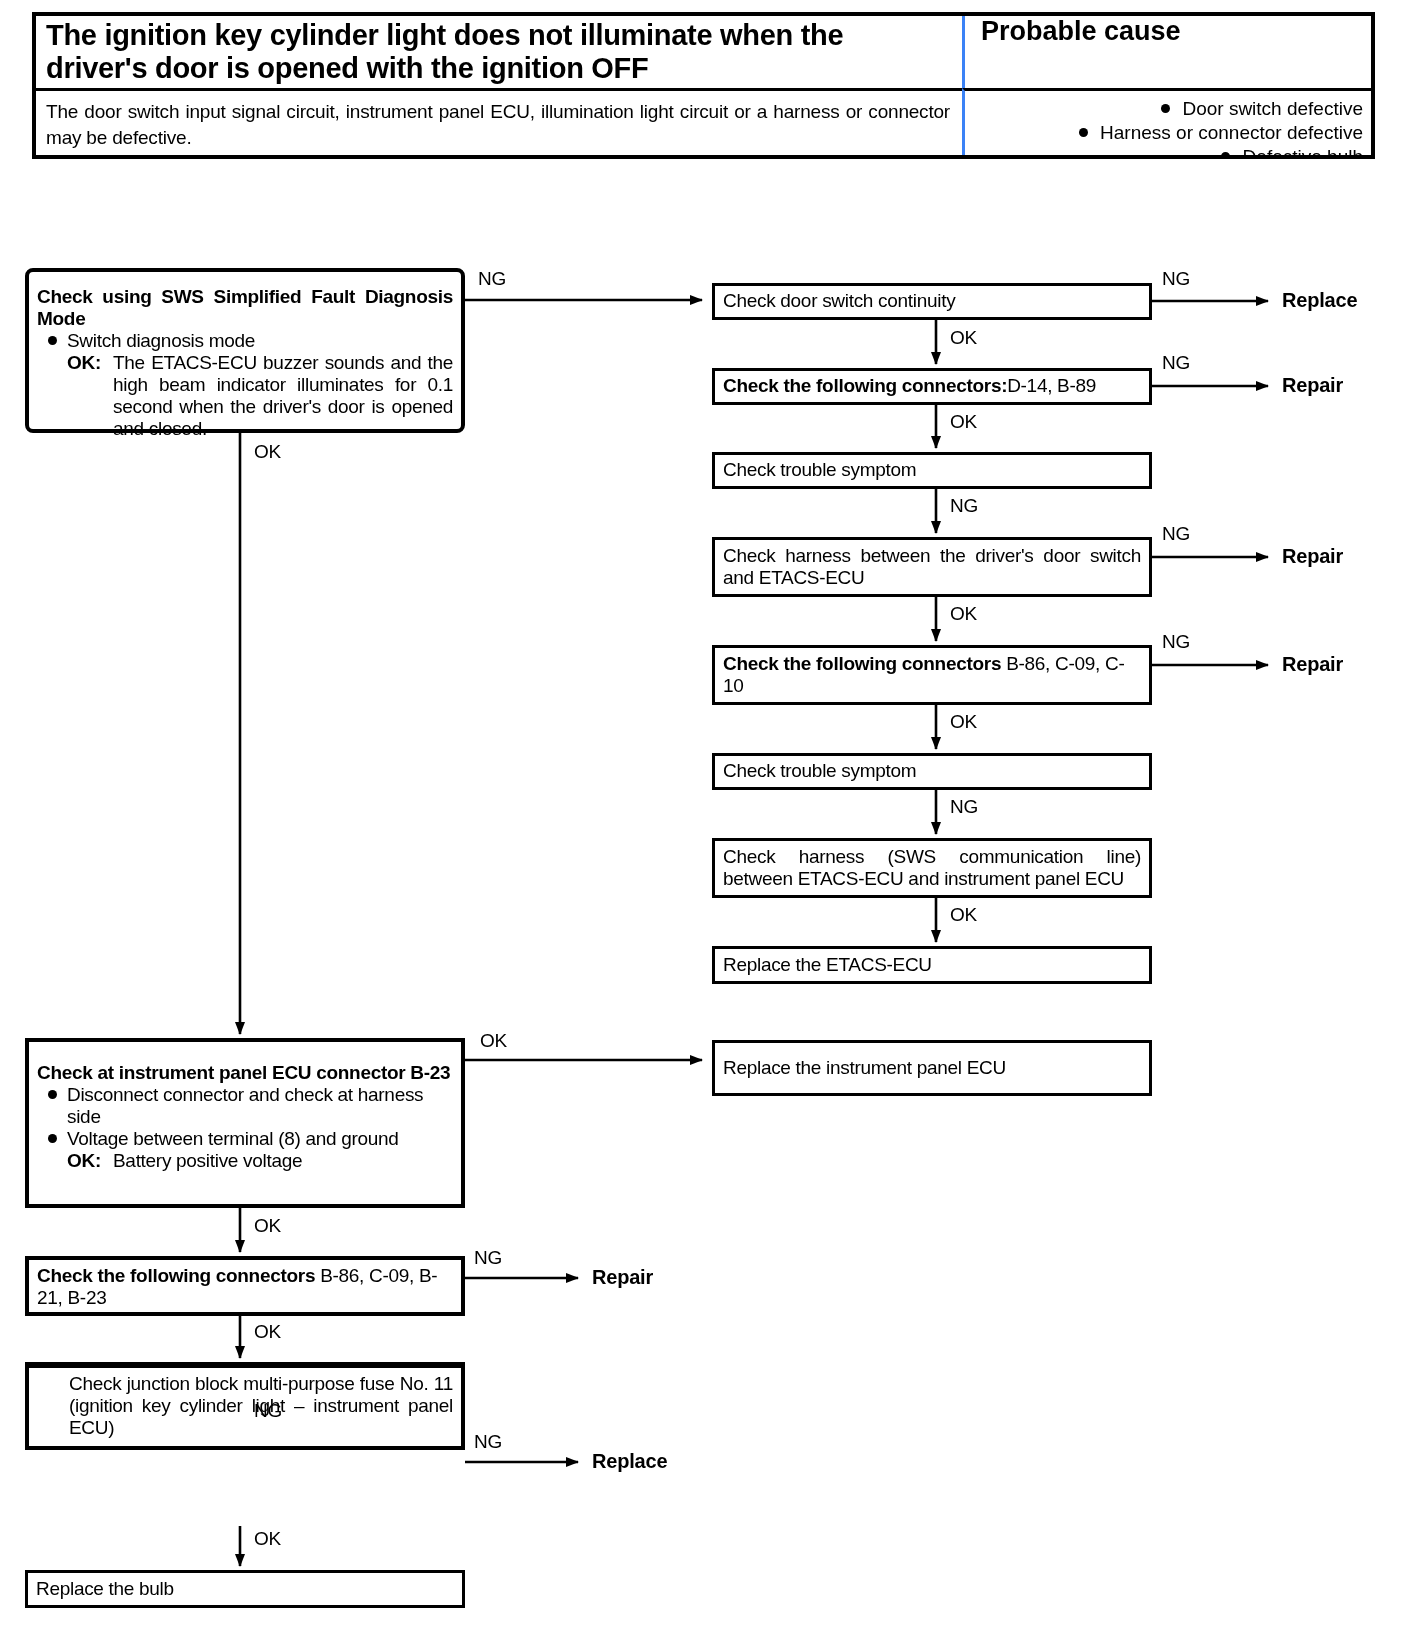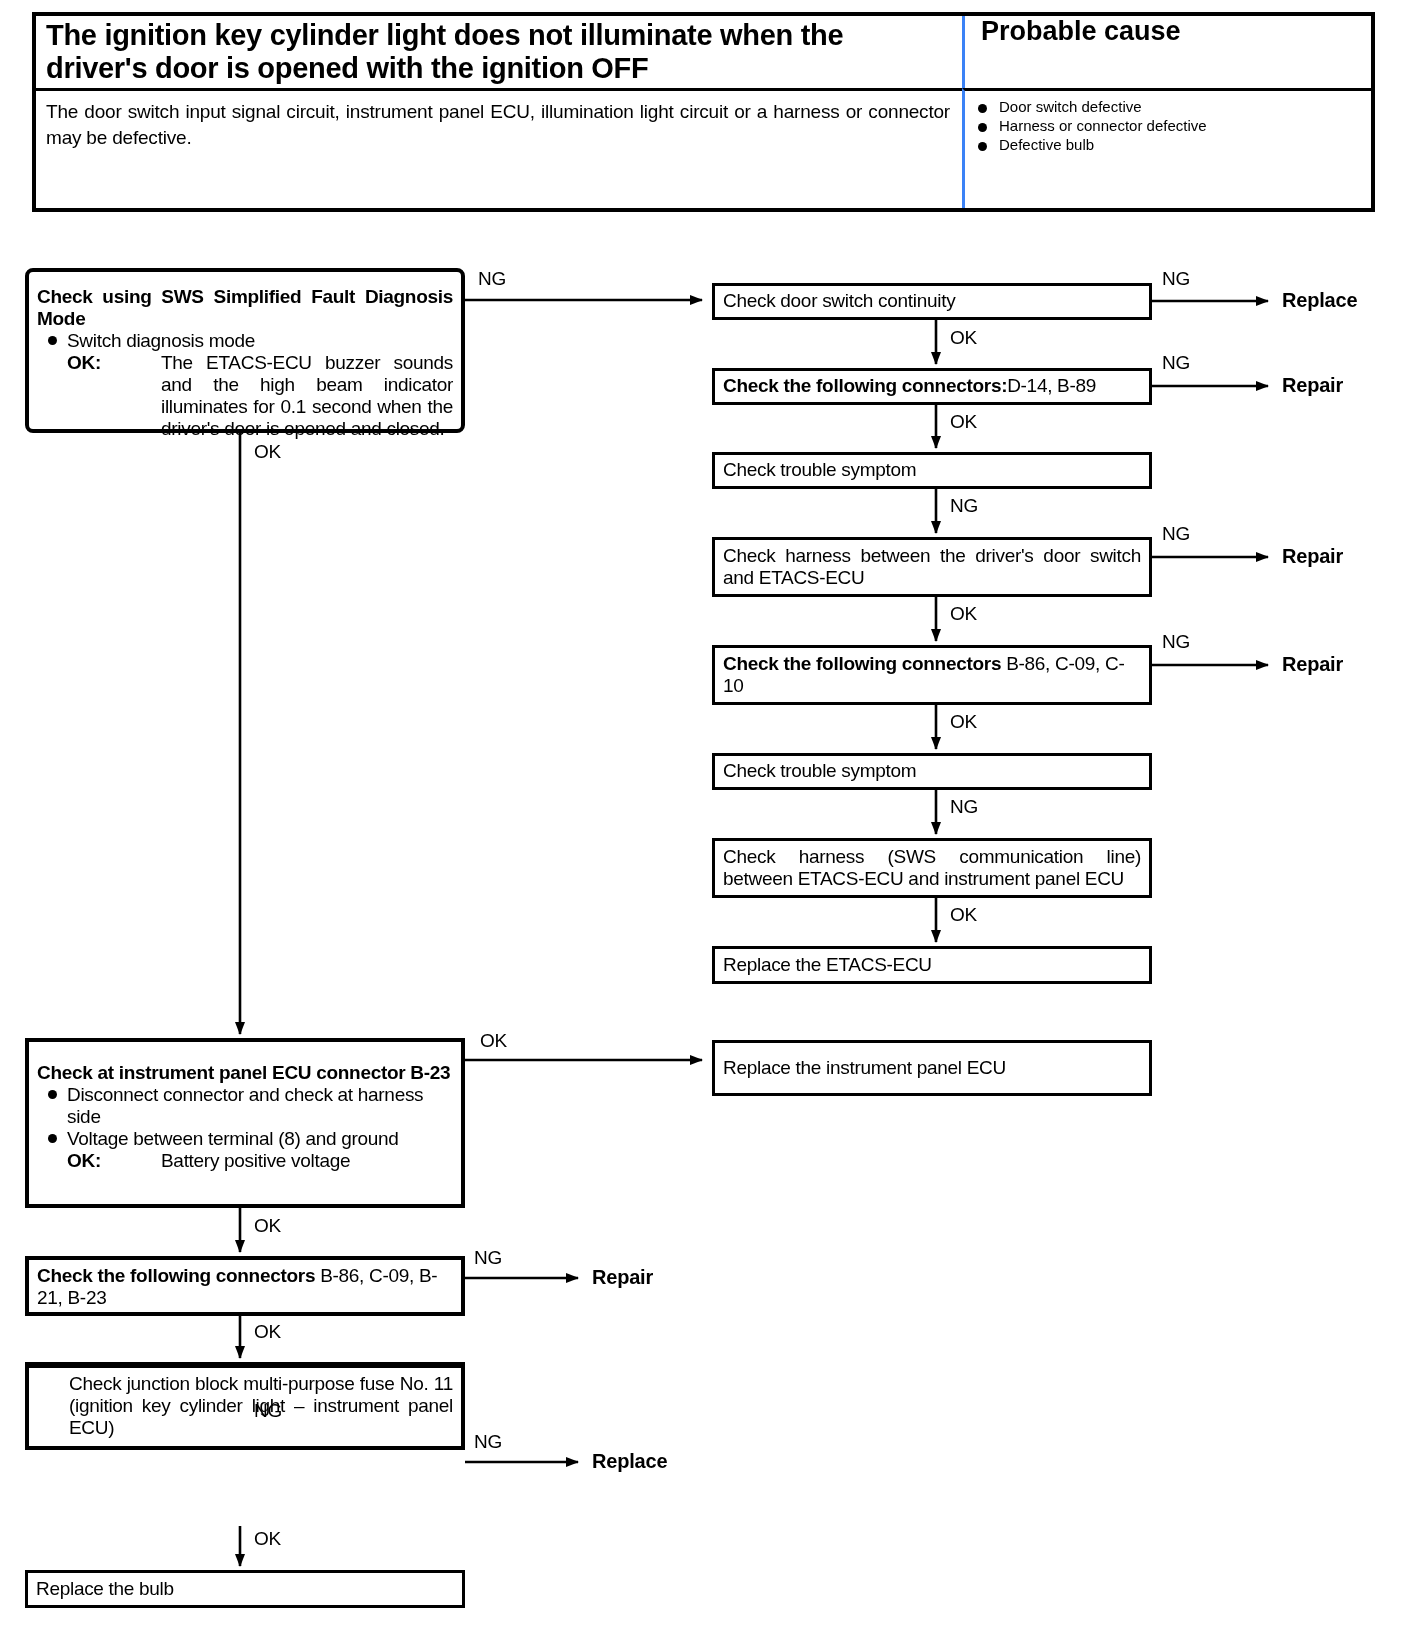--- a/index.html
+++ b/index.html
@@ -1,41 +1,41 @@
 <!DOCTYPE html>
 <html><head>
 <meta charset="utf-8">
 <style>
   html,body{margin:0;padding:0;background:#fff;}
   #page{position:relative;width:1408px;height:1652px;background:#fff;overflow:hidden;
         font-family:"Liberation Sans","DejaVu Sans",sans-serif;color:#000;}
   
-  #hdr{position:absolute;left:32px;top:12px;width:1343px;height:200px;border:4px solid #000;
+  #hdr{position:absolute;left:32px;top:12px;width:1343px;height:147px;border:4px solid #000;
        box-sizing:border-box;display:grid;grid-template-columns:926px 1fr;grid-template-rows:72px 1fr;}
   .hcell{box-sizing:border-box;overflow:hidden;}
   #hdr .c2{border-left:3px solid #3b82f6;}
   #hdr .r2{border-top:3px solid #000;}
   #hdr-title{font-size:29px;font-weight:bold;line-height:1.14;padding:3px 10px 0 10px;letter-spacing:-0.3px;}
   #hdr-pc{font-size:27px;font-weight:bold;display:flex;align-items:center;padding-left:16px;}
   #hdr-desc{font-size:19px;line-height:1.35;padding:8px 12px 0 10px;text-align:justify;letter-spacing:-0.2px;}
-  .cause-row{display:flex;font-size:15px;line-height:1.21;padding:1px 8px 0 0;}
+  .cause-row{display:flex;font-size:19px;line-height:1.21;padding:1px 8px 0 0;justify-content:flex-end;}
   .cause-rows{padding-top:6px;}
   .cause-bullet{flex:0 0 34px;display:flex;justify-content:center;padding-top:6px;}
   .dot{width:9px;height:9px;border-radius:50%;background:#000;display:inline-block;}
   
   .fbox{position:absolute;background:#fff;border:3px solid #000;box-sizing:border-box;
         font-size:19px;line-height:1.16;padding:3px 8px;letter-spacing:-0.3px;}
   .fbox.thick{border-width:4px;}
   .fbox.center{display:flex;align-items:center;padding-top:0;padding-bottom:0;}
   .fbox .jt{text-align:justify;}
   .bold{font-weight:bold;}
   .nowrap{white-space:nowrap;}
   .brow{display:flex;}
   .brow .bcol{flex:0 0 30px;display:flex;justify-content:center;padding-top:6px;}
-  .okrow{display:flex;margin-left:30px;gap:48px;}
+  .okrow{display:flex;margin-left:30px;}
   .okrow .oklab{flex:0 0 46px;font-weight:bold;}
   .okrow .oktxt{flex:1;text-align:justify;}
   
   .lbl{position:absolute;font-size:19px;letter-spacing:-0.2px;}
   .lbl.b{font-weight:bold;font-size:20px;}
   #arrows{position:absolute;left:0;top:0;pointer-events:none;}
 </style>
 </head>
 <body>
 

